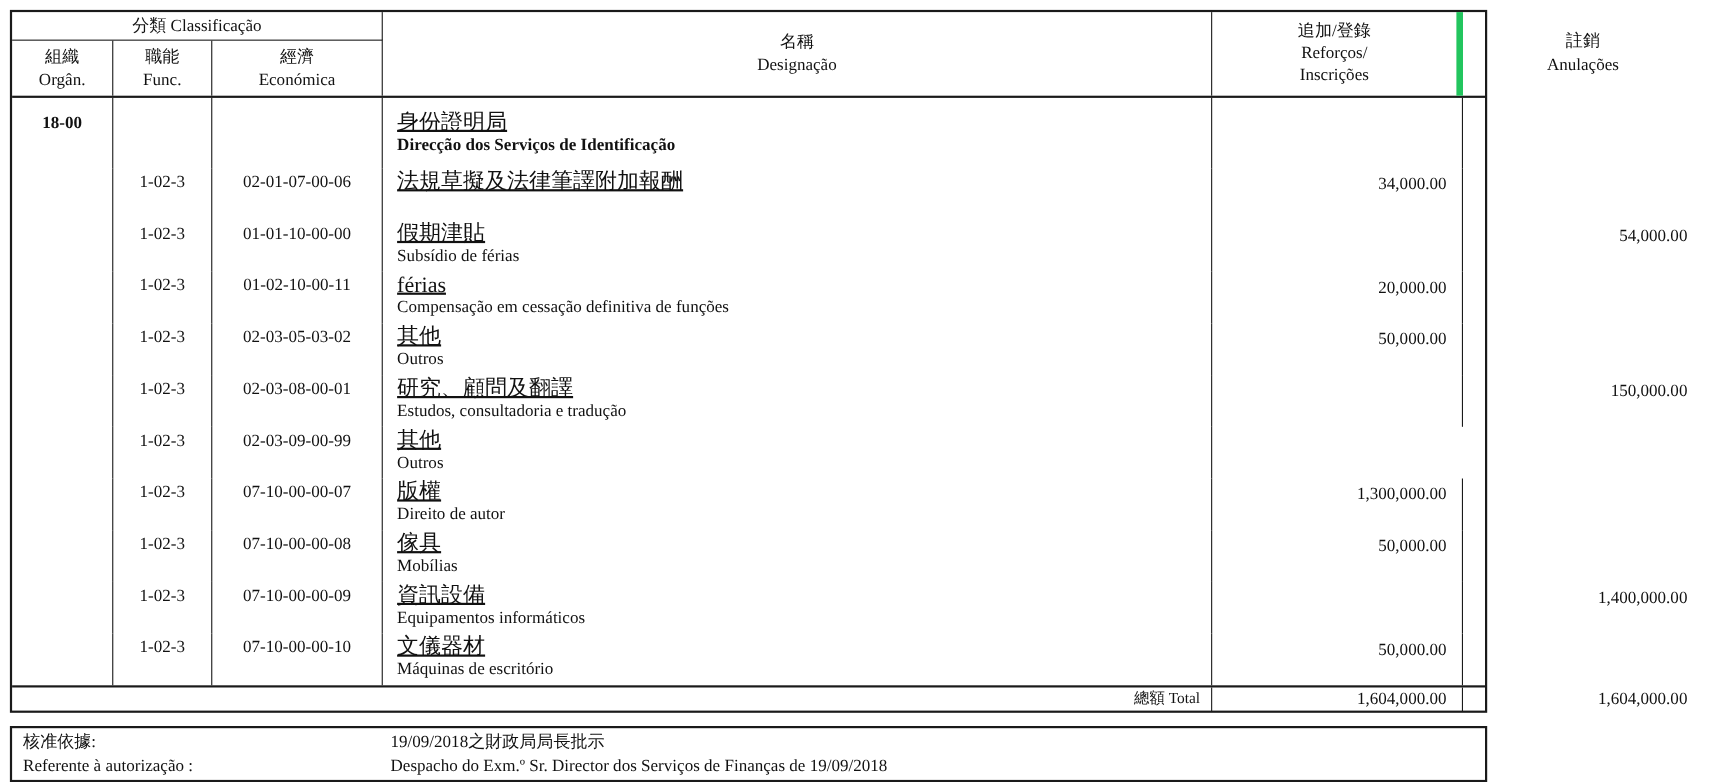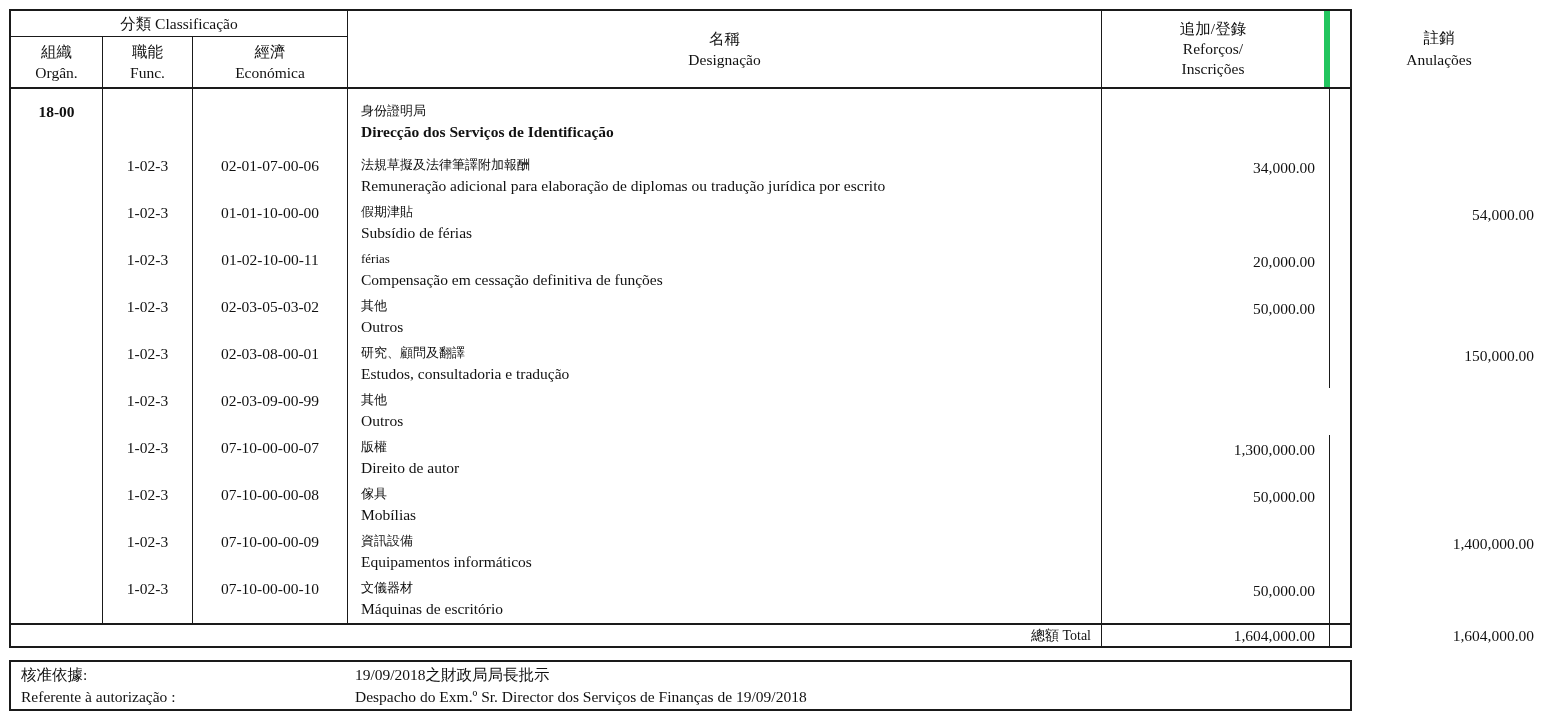--- a/index.html
+++ b/index.html
@@ -31,21 +31,21 @@
   
   .row { height:47px; }
   .row-section { height:64px; }
   .c { font-size:15.5px; }
   .c-org  { border-right:1px solid #1a1a1a; text-align:center; }
   .c-func { border-right:1px solid #1a1a1a; text-align:center; padding-top:4px; }
   .c-econ { border-right:1px solid #1a1a1a; text-align:center; padding-top:4px; }
   .c-des  { border-right:1px solid #1a1a1a; padding-left:13px; padding-top:2px; }
   .c-ref  { border-right:1px solid #1a1a1a; text-align:right; padding-right:14px; padding-top:5px; line-height:20px; }
   .c-anul { text-align:right; padding-right:14px; padding-top:5px; line-height:20px; }
-  .line-zh { font-size:13px;   line-height:20.5px; }
+  .line-zh { font-size:20px;   line-height:20.5px;text-decoration:underline; }
   .line-pt { font-size:15.5px; line-height:20.5px; }
   .row-section .c-org { padding-top:14px; font-weight:bold; }
   .row-section .c-des { padding-top:12px; }
   .row-section .line-pt { font-weight:bold; }
 
   
   .total-row { display:grid; grid-template-columns:1091px 228px 218px;
                border-top:2px solid #1a1a1a; height:23px; }
   .t-label { border-right:1px solid #1a1a1a; text-align:right; padding-right:10px;
              font-size:14px; line-height:22px; }
@@ -111,21 +111,20 @@
           <div class="c c-ref"></div>
           <div class="c c-anul"></div>
         </div>
 
         <div class="grid6 row">
           <div class="c c-org"></div>
           <div class="c c-func">1-02-3</div>
           <div class="c c-econ">02-01-07-00-06</div>
           <div class="c c-des">
             <div class="line-zh">法規草擬及法律筆譯附加報酬</div>
-            <div class="line-pt">Remuneração adicional para elaboração de diplomas ou tradução jurídica por escrito</div>
           </div>
           <div class="c c-ref">34,000.00</div>
           <div class="c c-anul"></div>
         </div>
 
         <div class="grid6 row">
           <div class="c c-org"></div>
           <div class="c c-func">1-02-3</div>
           <div class="c c-econ">01-01-10-00-00</div>
           <div class="c c-des">

